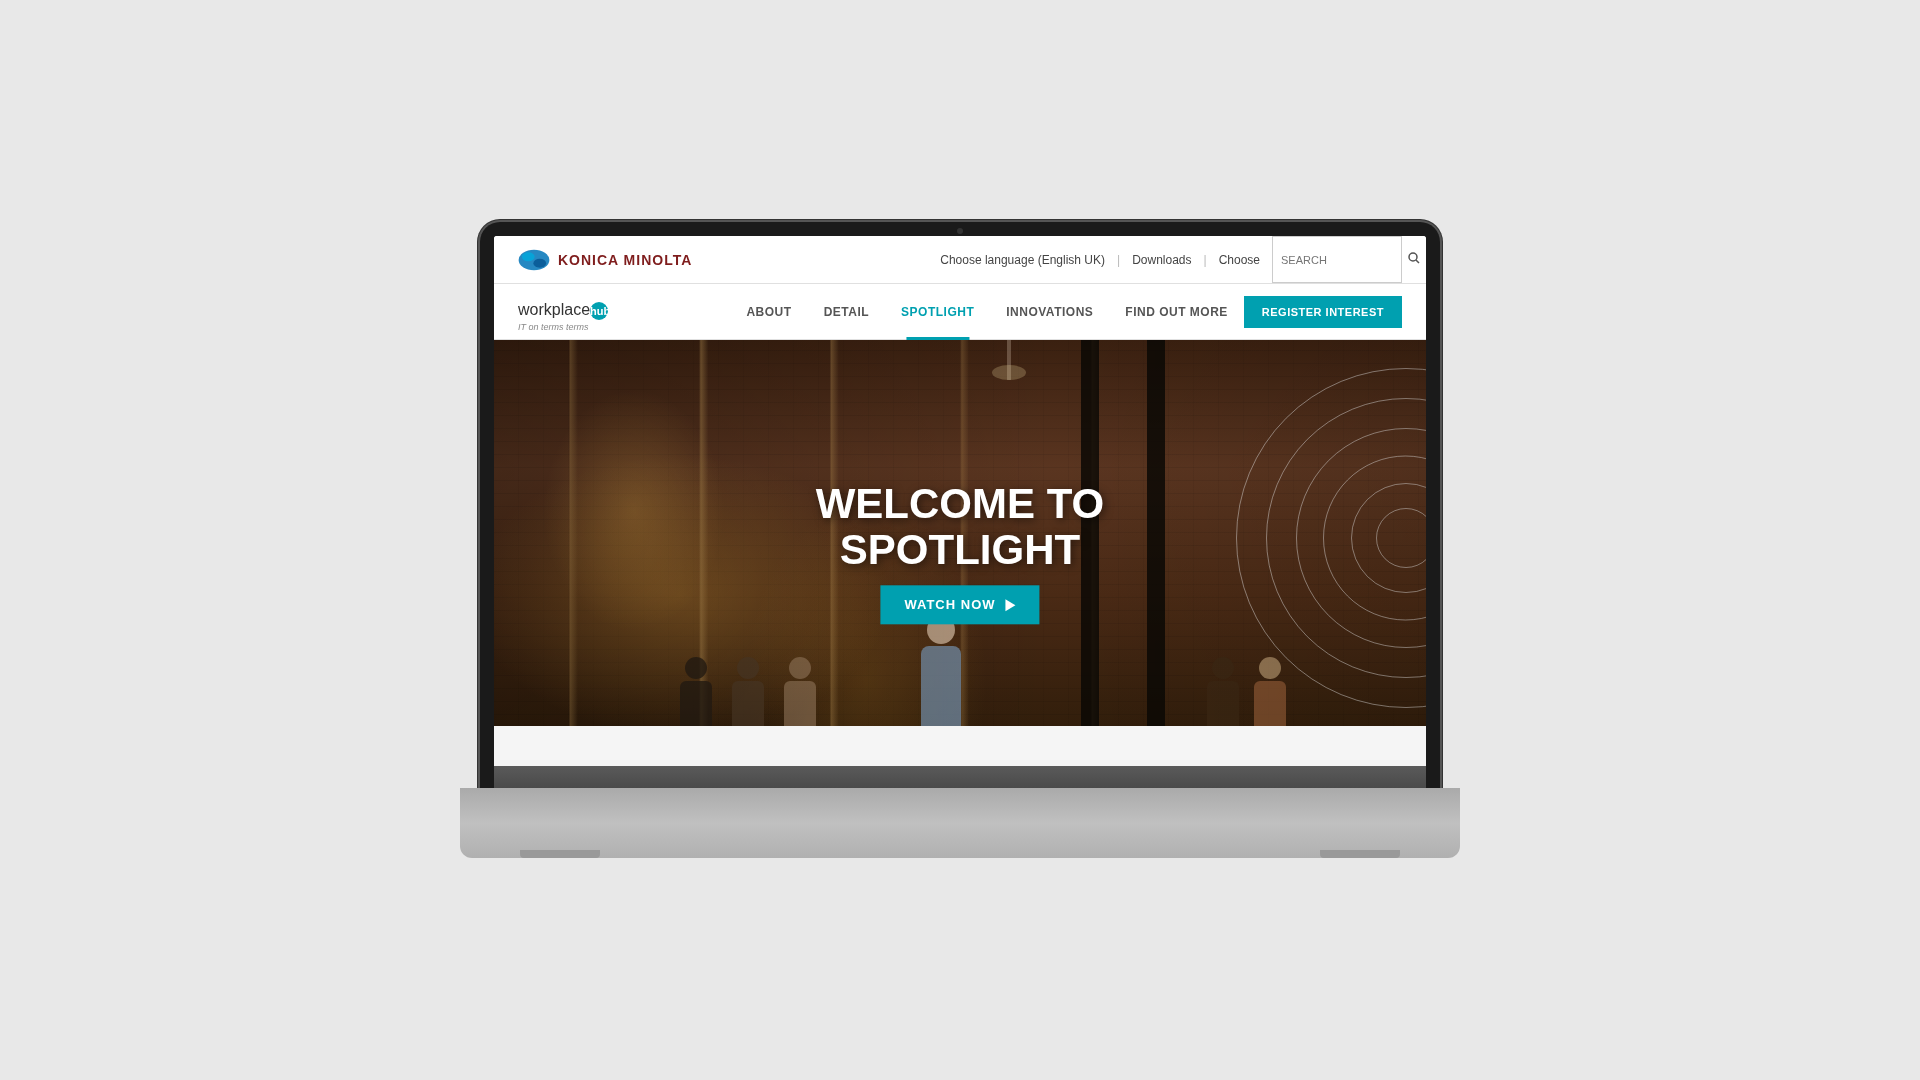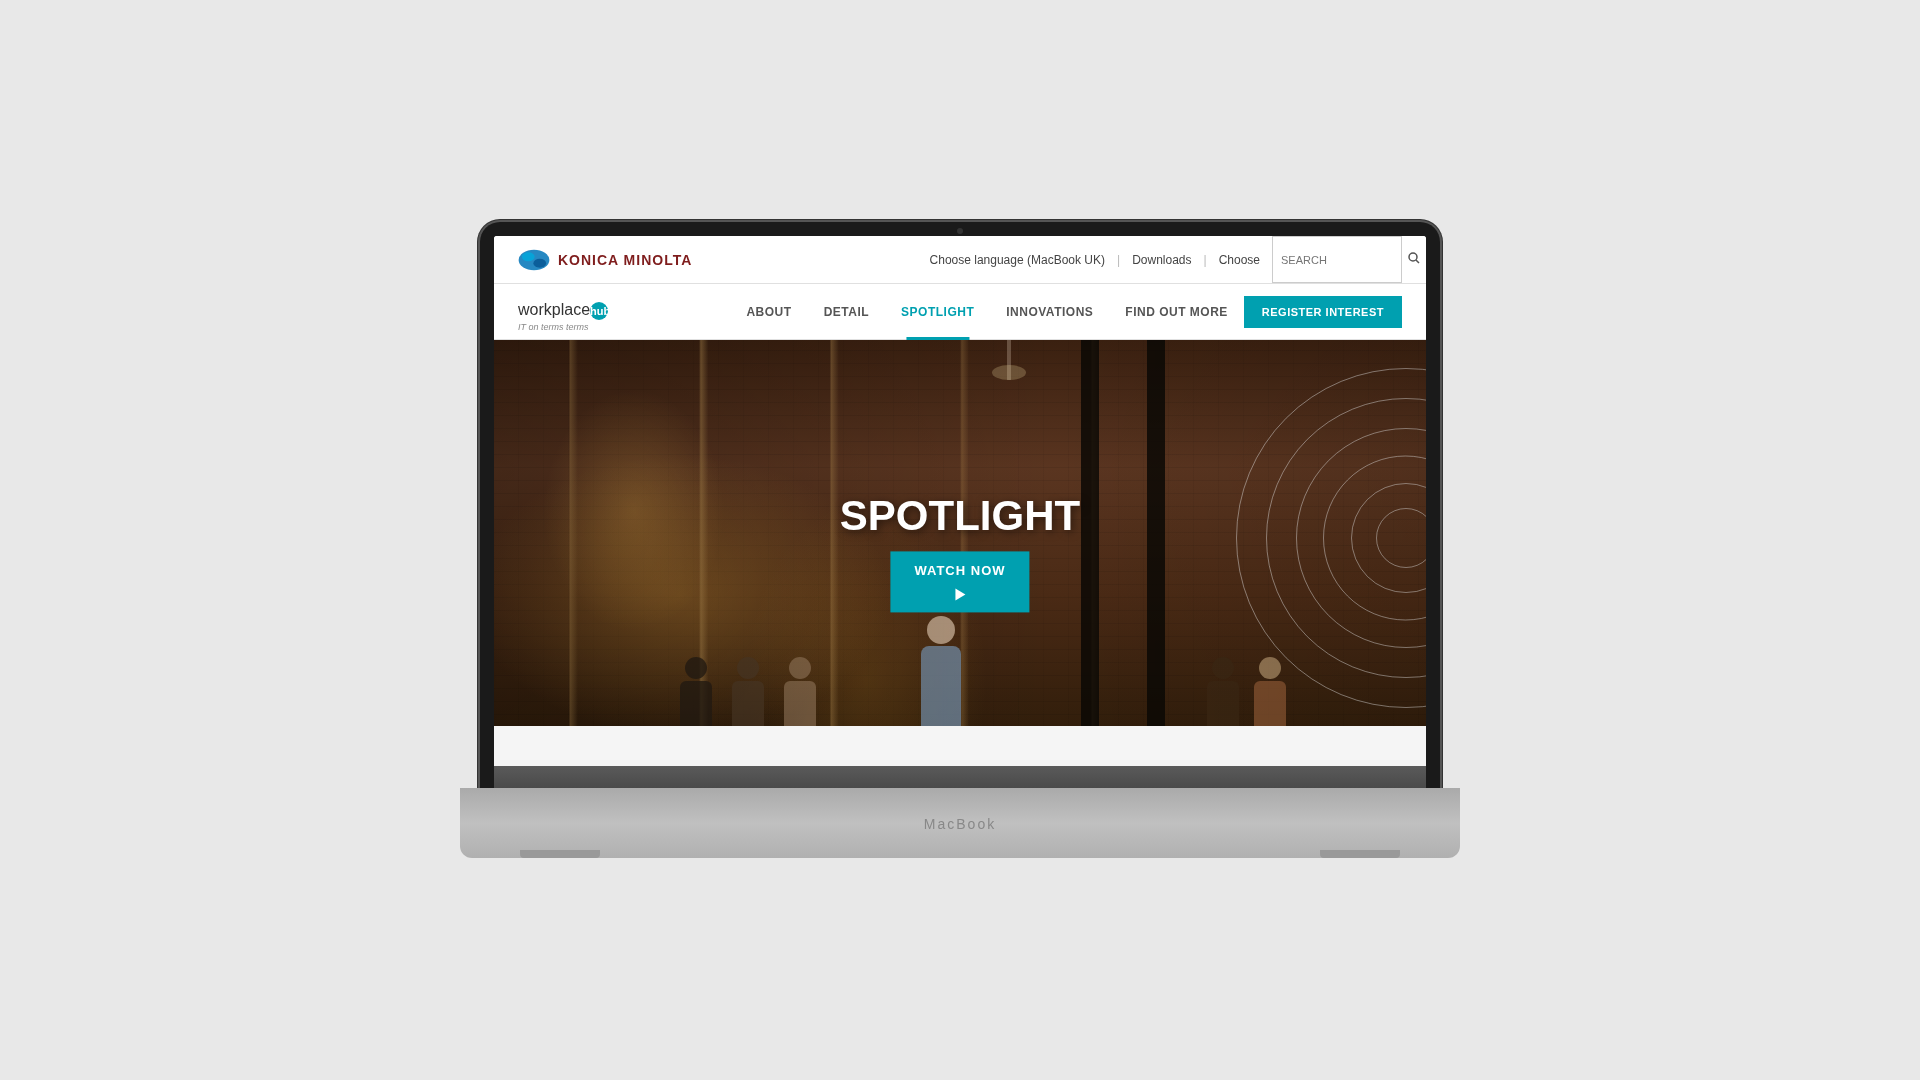--- a/index.html
+++ b/index.html
@@ -218,21 +218,20 @@
       border: none;
       padding: 12px 24px;
       font-size: 13px;
       font-weight: bold;
       letter-spacing: 1px;
       cursor: pointer;
       text-transform: uppercase;
       display: inline-flex;
       align-items: center;
       gap: 10px;
-      flex-direction: column;
     }
 
     .play-triangle {
       width: 0;
       height: 0;
       border-left: 10px solid #fff;
       border-top: 6px solid transparent;
       border-bottom: 6px solid transparent;
     }
 
@@ -502,21 +501,21 @@
         <div class="logo-area">
 
           <svg class="logo-icon" viewBox="0 0 50 34" xmlns="http://www.w3.org/2000/svg">
             <ellipse cx="25" cy="17" rx="24" ry="16" fill="#0073b7" opacity="0.85"></ellipse>
             <ellipse cx="16" cy="12" rx="10" ry="7" fill="#00aadd" opacity="0.8"></ellipse>
             <ellipse cx="34" cy="22" rx="10" ry="7" fill="#004d8a" opacity="0.7"></ellipse>
           </svg>
           <span class="logo-text">KONICA MINOLTA</span>
         </div>
         <div class="top-right">
-          <span>Choose language (MacBook UK)</span>
+          <span>Choose language (English UK)</span>
           <span class="separator">|</span>
           <span>Downloads</span>
           <span class="separator">|</span>
           <span>Choose</span>
           <div class="search-box">
             <input type="text" placeholder="SEARCH" style="">
             <button class="search-icon-btn">
               <svg width="12" height="12" viewBox="0 0 12 12">
                 <circle cx="5" cy="5" r="4" fill="none" stroke="#555" stroke-width="1.5"></circle>
                 <line x1="8" y1="8" x2="11" y2="11" stroke="#555" stroke-width="1.5"></line>
@@ -595,34 +594,34 @@
             <div class="arc-ring" style="width:220px;height:220px;right:-70px;"></div>
             <div class="arc-ring" style="width:280px;height:280px;right:-100px;"></div>
             <div class="arc-ring" style="width:340px;height:340px;right:-130px;"></div>
           </div>
 
           <div style="position:absolute;inset:0;background:linear-gradient(to right,rgba(0,0,0,0.25) 0%,transparent 60%,rgba(0,0,0,0.1) 100%);"></div>
         </div>
 
         <div class="hero-text">
           <div class="hero-title">
+            <div>WELCOME TO</div>
             <div>SPOTLIGHT</div>
           </div>
           <button class="watch-btn">
             <span>WATCH NOW</span>
             <div class="play-triangle"></div>
           </button>
         </div>
 
         <div class="bottom-bar"></div>
       </div>
 
     </div>
 
     <div class="laptop-chin"></div>
   </div>
 
   <div class="laptop-base-outer">
-    <div class="macbook-brand">MacBook</div>
     <div class="laptop-foot-left"></div>
     <div class="laptop-foot-right"></div>
   </div>
 </div>
 
 </body></html>

